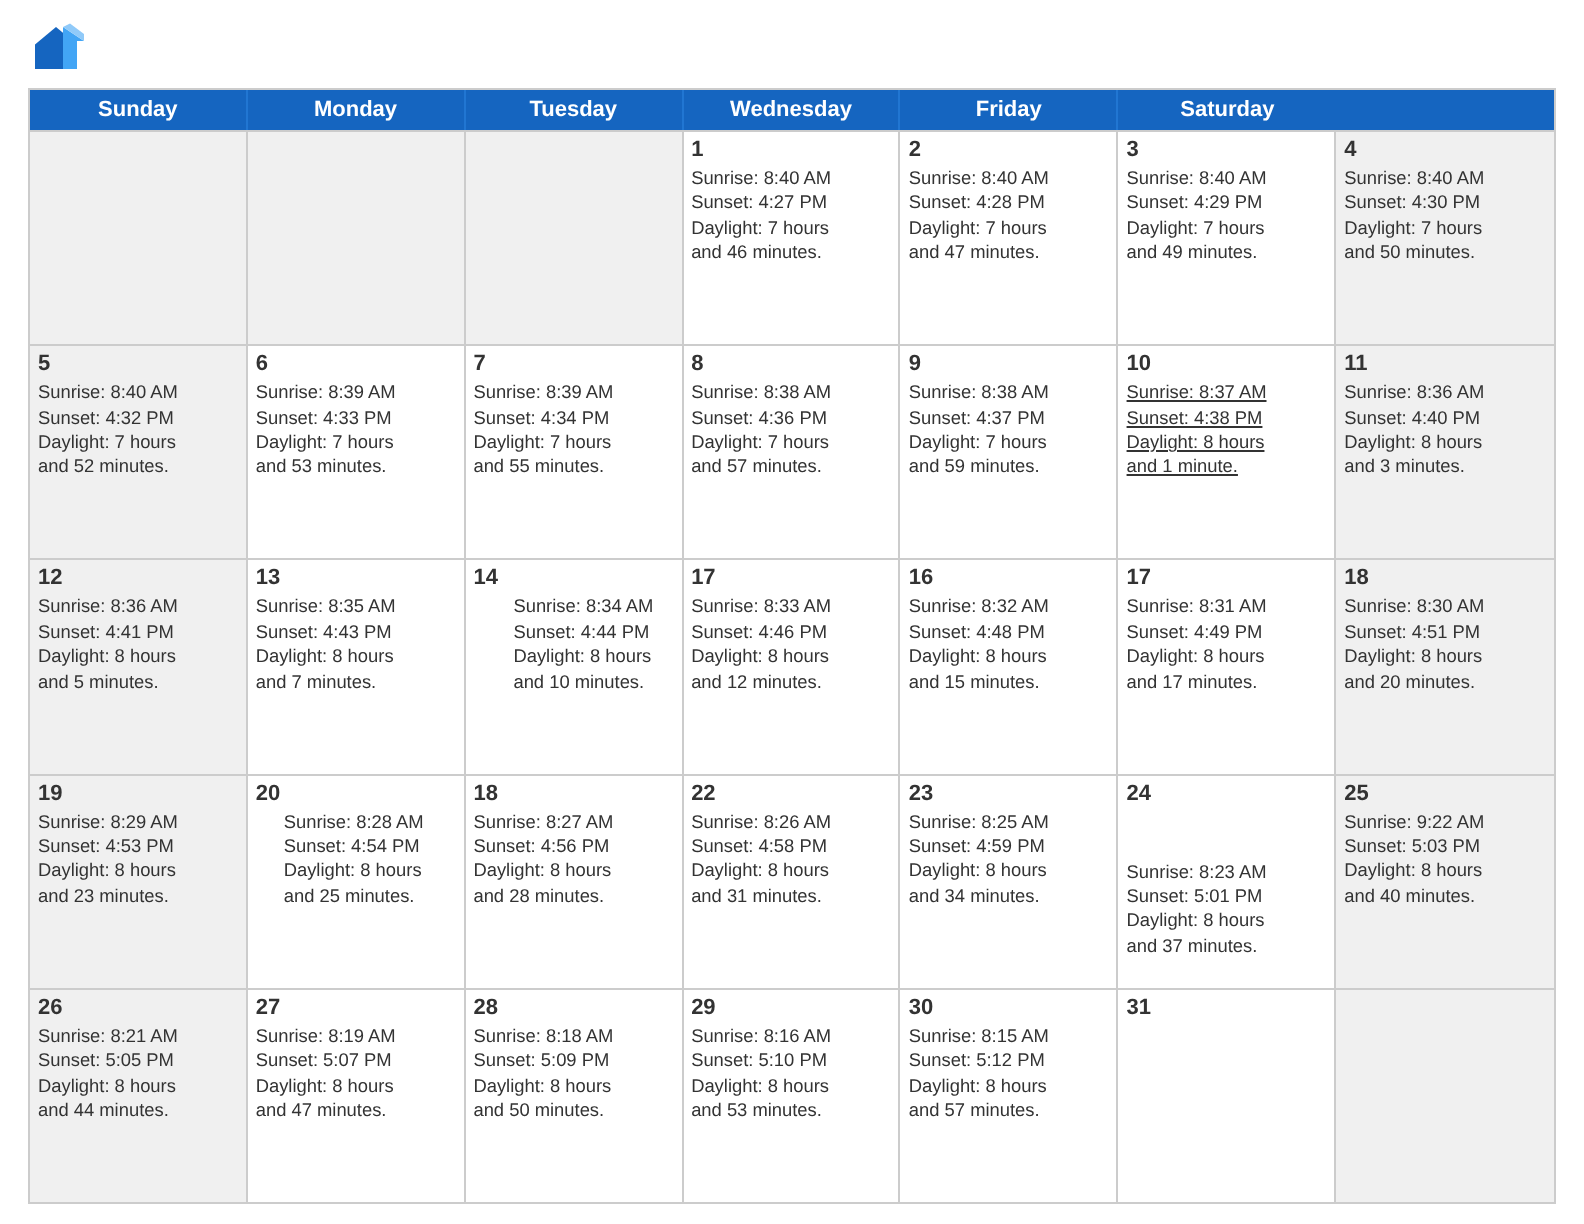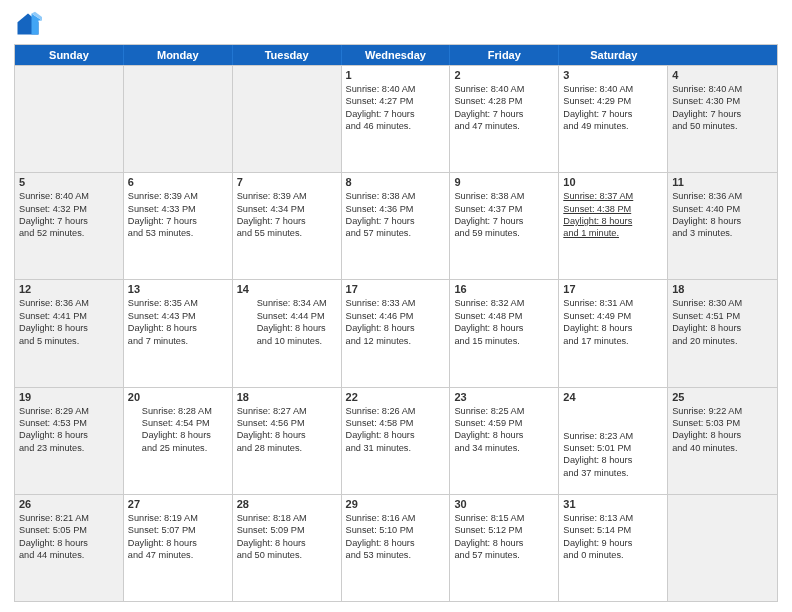--- a/index.html
+++ b/index.html
@@ -361,22 +361,18 @@
           </div>
           <div class="cal-cell">
             <div class="day-num">30</div>
             <div class="cell-info" style="white-space: pre-line;">Sunrise: 8:15 AM
 Sunset: 5:12 PM
 Daylight: 8 hours
 and 57 minutes.</div>
           </div>
           <div class="cal-cell">
             <div class="day-num">31</div>
-            <div class="cell-info" style="white-space: pre-line;">Sunrise: 8:13 AM
-Sunset: 5:14 PM
-Daylight: 9 hours
-and 0 minutes.</div>
           </div>
           <div class="cal-cell shaded empty"></div>
         </div>
       </div>
   </div>
 </div>
 
 </body></html>

